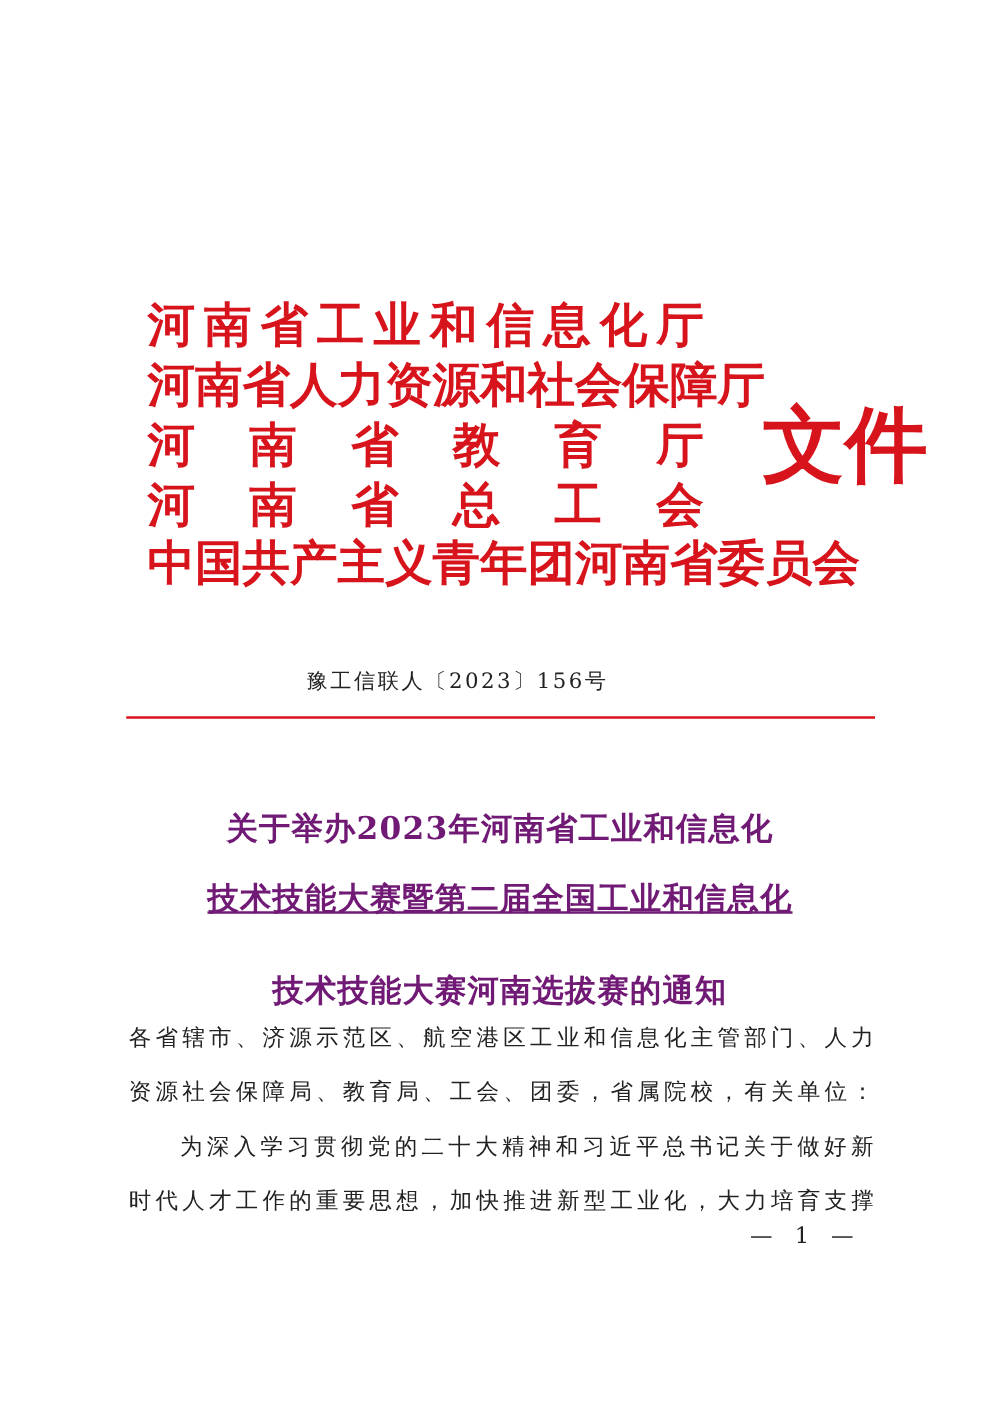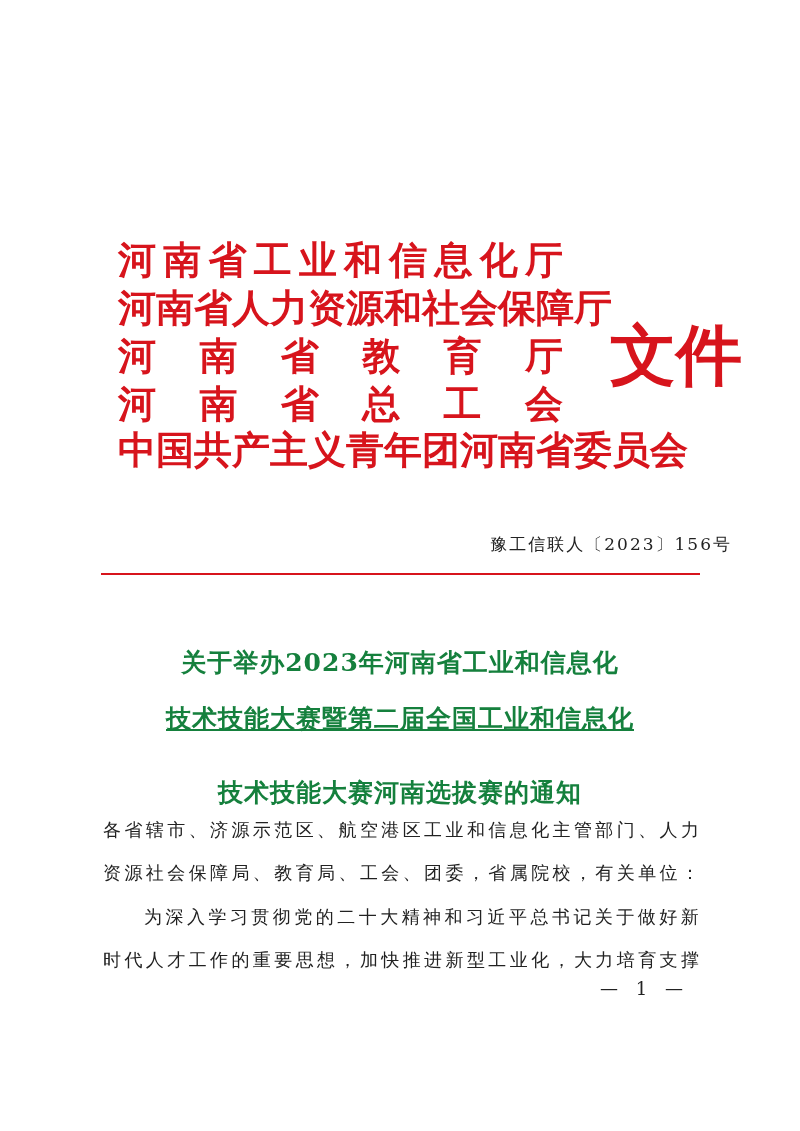--- a/index.html
+++ b/index.html
@@ -5,25 +5,25 @@
   html, body { margin: 0; padding: 0; background: #ffffff; }
   body { width: 800px; height: 1131px; position: relative; overflow: hidden;
          font-family: "DejaVu Serif", "Liberation Serif", serif; }
   .red { color: #d7141c; }
   .org { position: absolute; left: 118px; width: 445px; font-family: "DejaVu Sans", "Liberation Sans", sans-serif;
          font-weight: bold; font-size: 38px; line-height: 40px; white-space: nowrap; }
   .org.spread { display: flex; justify-content: space-between; }
   .org.spread span { display: inline-block; }
   .wenjian { position: absolute; left: 582px; top: 328px; font-family: "DejaVu Sans", "Liberation Sans", sans-serif;
              font-weight: bold; font-size: 66px; line-height: 56px; letter-spacing: 0px; margin-left: 28px; }
-  .docno { position: absolute; left: 0; width: 732px; top: 533px; text-align: right; font-size: 17px;
+  .docno { position: absolute; left: 0; width: 732px; top: 533px; text-align: center; font-size: 17px;
            color: #222; letter-spacing: 2px; }
   .rule { position: absolute; left: 101px; width: 599px; top: 573px; height: 2px; background: #d7141c; }
   .title { position: absolute; left: 0; width: 800px; text-align: center; font-weight: bold; font-size: 25px;
-           color: #15803d; letter-spacing: 1px; font-family: "DejaVu Serif", "Liberation Serif", serif; }
+           color: #701a75; letter-spacing: 1px; font-family: "DejaVu Serif", "Liberation Serif", serif; }
   .body-line { position: absolute; left: 103px; width: 596px; font-size: 18px; color: #222; white-space: nowrap;
                display: flex; justify-content: space-between; }
   .indent { left: 144px; width: 555px; }
   .pageno { position: absolute; left: 600px; top: 978px; font-size: 18px; color: #222; letter-spacing: 6px; }
 </style>
 </head>
 <body>
 
 <div>
 

